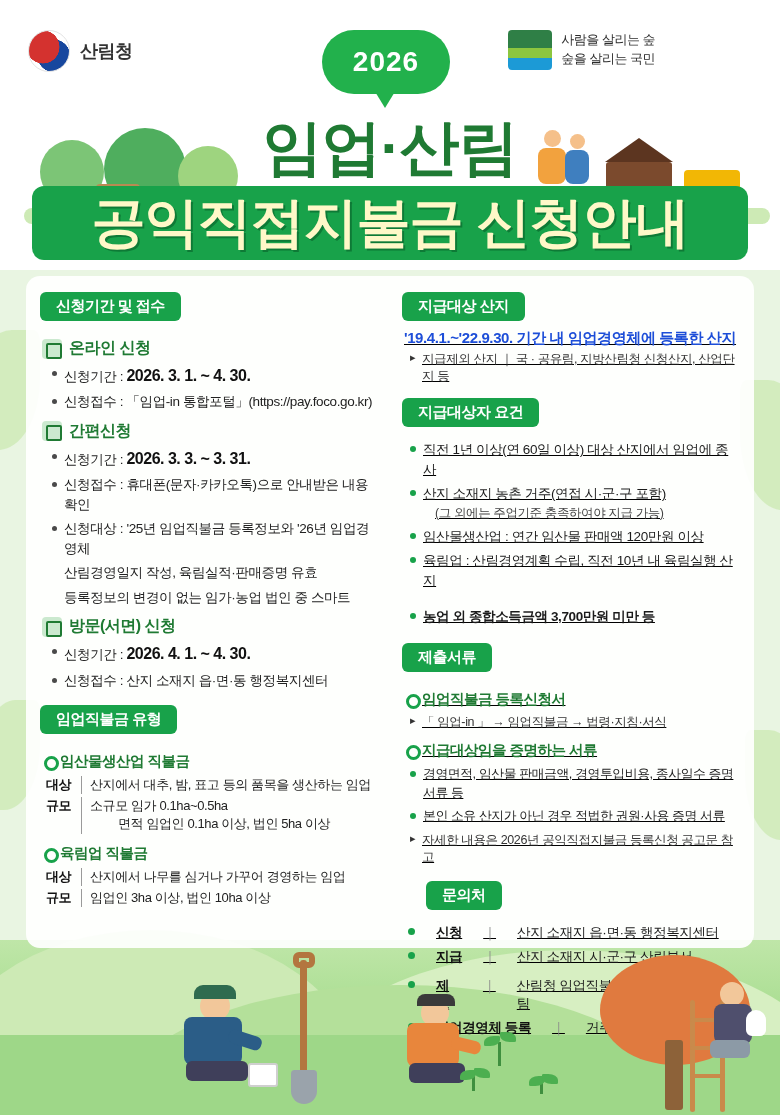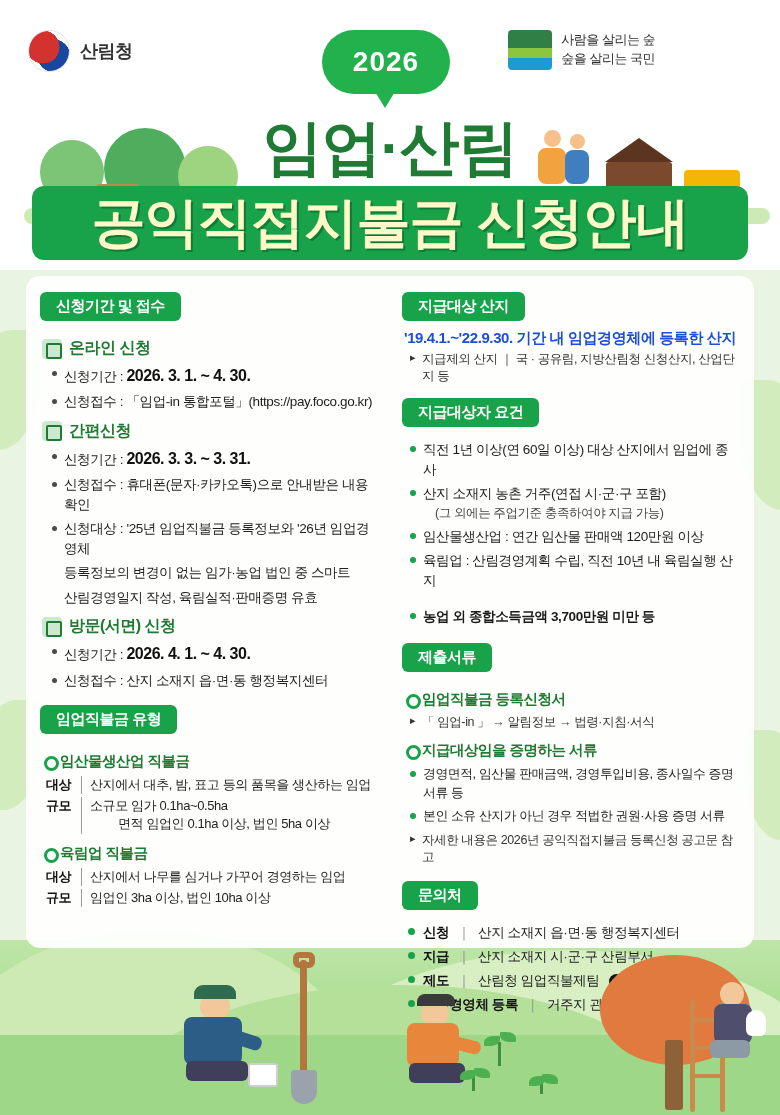--- a/index.html
+++ b/index.html
@@ -104,21 +104,21 @@
   .digger { position: absolute; background: #f2b705; border-radius: 4px; }
 
   
   .panel {
     position: absolute; left: 26px; top: 276px; width: 728px; height: 672px;
     background: rgba(255,255,255,0.92); border-radius: 14px;
     display: flex; padding: 16px 14px 10px 14px; gap: 12px;
   }
   .col { width: 50%; }
   .col.left { padding-right: 6px; }
-  .col.right { padding-left: 6px; }
+  .col.right { padding-left: 6px; text-decoration: underline; }
 
   .sec-head {
     display: inline-block; background: #18a24a; color: #fff;
     font-size: 15px; font-weight: 700; padding: 5px 16px; border-radius: 6px;
     letter-spacing: -0.5px; margin-bottom: 8px;
   }
 
   .sub {
     display: flex; align-items: center; gap: 7px;
     font-size: 16px; font-weight: 700; color: #1f7a33; margin: 9px 0 5px 2px;
@@ -179,21 +179,21 @@
     border-radius: 50%; background: #18a24a;
   }
   .dot-item.bold { font-weight: 700; margin-top: 16px; }
   .sub-note { display: block; padding-left: 12px; font-size: 12.5px; color: #444; }
 
   .plain { font-size: 13.5px; color: #1d4ed8; margin: 0 0 2px 2px; letter-spacing: -0.4px; }
   .plain.b { font-weight: 700; font-size: 15px; }
 
   .contact-row {
     display: flex; align-items: baseline; font-size: 13.5px; color: #1b1b1b;
-    margin: 6px 0 6px 6px; letter-spacing: -0.4px;
+    margin: 6px 0 6px 6px; letter-spacing: -0.4px; gap: 13px;
   }
   .contact-row .c-dot {
     width: 7px; height: 7px; border-radius: 50%; background: #18a24a;
     margin-right: 8px; position: relative; top: -2px; flex: none;
   }
   .contact-row .c-k { font-weight: 700; color: #111; margin-right: 8px; }
   .contact-row .c-sep { color: #8a8a8a; margin-right: 8px; }
   .phone {
     display: inline-flex; align-items: center; gap: 5px; margin-left: 10px; font-weight: 700;
   }
@@ -292,22 +292,22 @@
     </ul>
 
     <div class="sub">
       <span class="ico"></span>
       <span>간편신청</span>
     </div>
     <ul class="list">
       <li><span>신청기간 :</span> <span class="big">2026. 3. 3. ~ 3. 31.</span></li>
       <li><span>신청접수 :</span> <span>휴대폰(문자·카카오톡)으로 안내받은 내용 확인</span></li>
       <li><span>신청대상 :</span> <span>'25년 임업직불금 등록정보와 '26년 임업경영체</span></li>
+      <li class="nobullet">산림경영일지 작성, 육림실적·판매증명 유효</li>
       <li class="nobullet">등록정보의 변경이 없는 임가·농업 법인 중 스마트</li>
-      <li class="nobullet">산림경영일지 작성, 육림실적·판매증명 유효</li>
     </ul>
 
     <div class="sub">
       <span class="ico"></span>
       <span>방문(서면) 신청</span>
     </div>
     <ul class="list">
       <li><span>신청기간 :</span> <span class="big">2026. 4. 1. ~ 4. 30.</span></li>
       <li><span>신청접수 :</span> <span>산지 소재지 읍·면·동 행정복지센터</span></li>
     </ul>
@@ -349,28 +349,28 @@
     <div class="dot-item">
       <span>산지 소재지 농촌 거주(연접 시·군·구 포함)</span>
       <span class="sub-note">(그 외에는 주업기준 충족하여야 지급 가능)</span>
     </div>
     <div class="dot-item"><span>임산물생산업 : 연간 임산물 판매액 120만원 이상</span></div>
     <div class="dot-item"><span>육림업 : 산림경영계획 수립, 직전 10년 내 육림실행 산지</span></div>
     <div class="dot-item bold"><span>농업 외 종합소득금액 3,700만원 미만 등</span></div>
 
     <div class="sec-head" style="margin-top:12px;">제출서류</div>
     <div class="bullet-o">임업직불금 등록신청서</div>
-    <div class="arrow-line">「 임업-in 」 →  알림정보  →  법령·지침·서식</div>
+    <div class="arrow-line">「 임업-in 」 →  임업직불금  →  법령·지침·서식</div>
 
     <div class="bullet-o">지급대상임을 증명하는 서류</div>
     <div class="dot-item" style="font-size:12.8px;">경영면적, 임산물 판매금액, 경영투입비용, 종사일수 증명서류 등</div>
     <div class="dot-item" style="font-size:12.8px;">본인 소유 산지가 아닌 경우 적법한 권원·사용 증명 서류</div>
     <div class="arrow-line" style="margin-top:6px;">자세한 내용은 2026년 공익직접지불금 등록신청 공고문 참고</div>
 
-    <div class="sec-head" style="margin-top:12px;">문의처</div>
+    <div class="sec-head" style="margin-top:12px;margin-left:24px;">문의처</div>
 
     <div class="contact-row">
       <span class="c-dot"></span>
       <span class="c-k">신청</span>
       <span class="c-sep">｜</span>
       <span>산지 소재지 읍·면·동 행정복지센터</span>
     </div>
     <div class="contact-row">
       <span class="c-dot"></span>
       <span class="c-k">지급</span>

